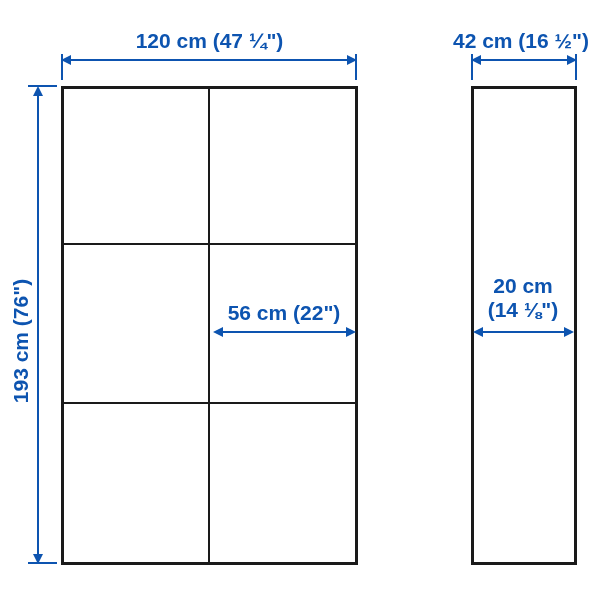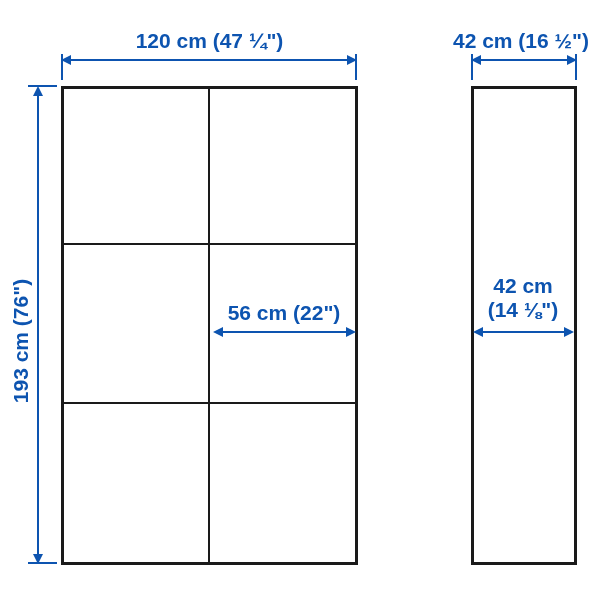--- a/index.html
+++ b/index.html
@@ -99,21 +99,21 @@
   <div class="tick bottom"></div>
 
   <div class="dim-label lbl-56">56 cm (22")</div>
   <div class="harrow a56">
     <div class="ah left"></div>
     <div class="h-line"></div>
     <div class="ah right"></div>
   </div>
 
   <div class="dim-label lbl-36">
-    <span>42 cm</span><br>
+    <span>20 cm</span><br>
     <span>(14 ⅛")</span>
   </div>
   <div class="harrow a36">
     <div class="ah left"></div>
     <div class="h-line"></div>
     <div class="ah right"></div>
   </div>
 
 </div>
 

